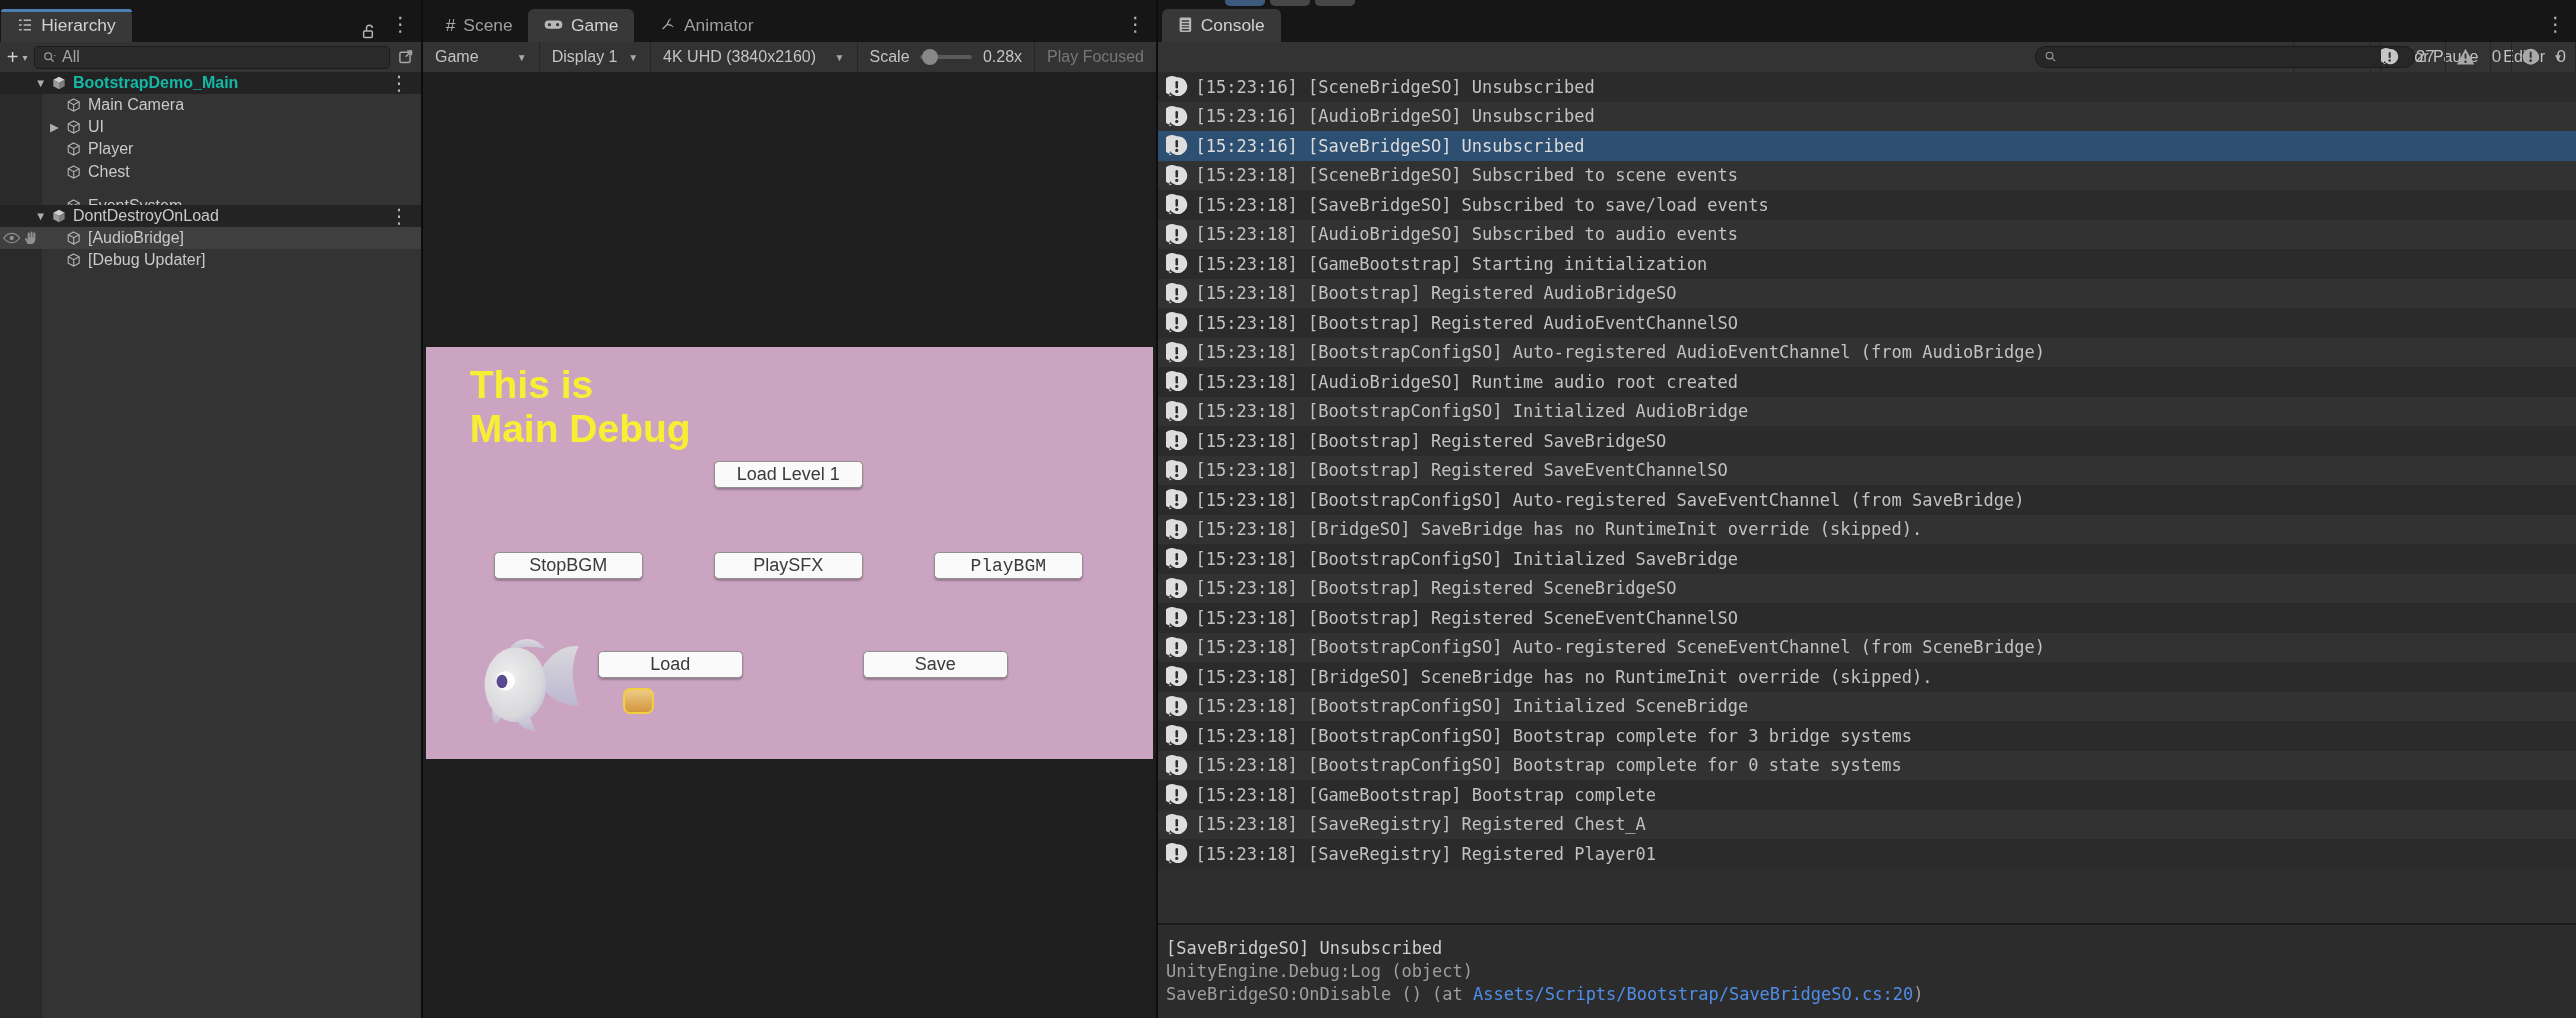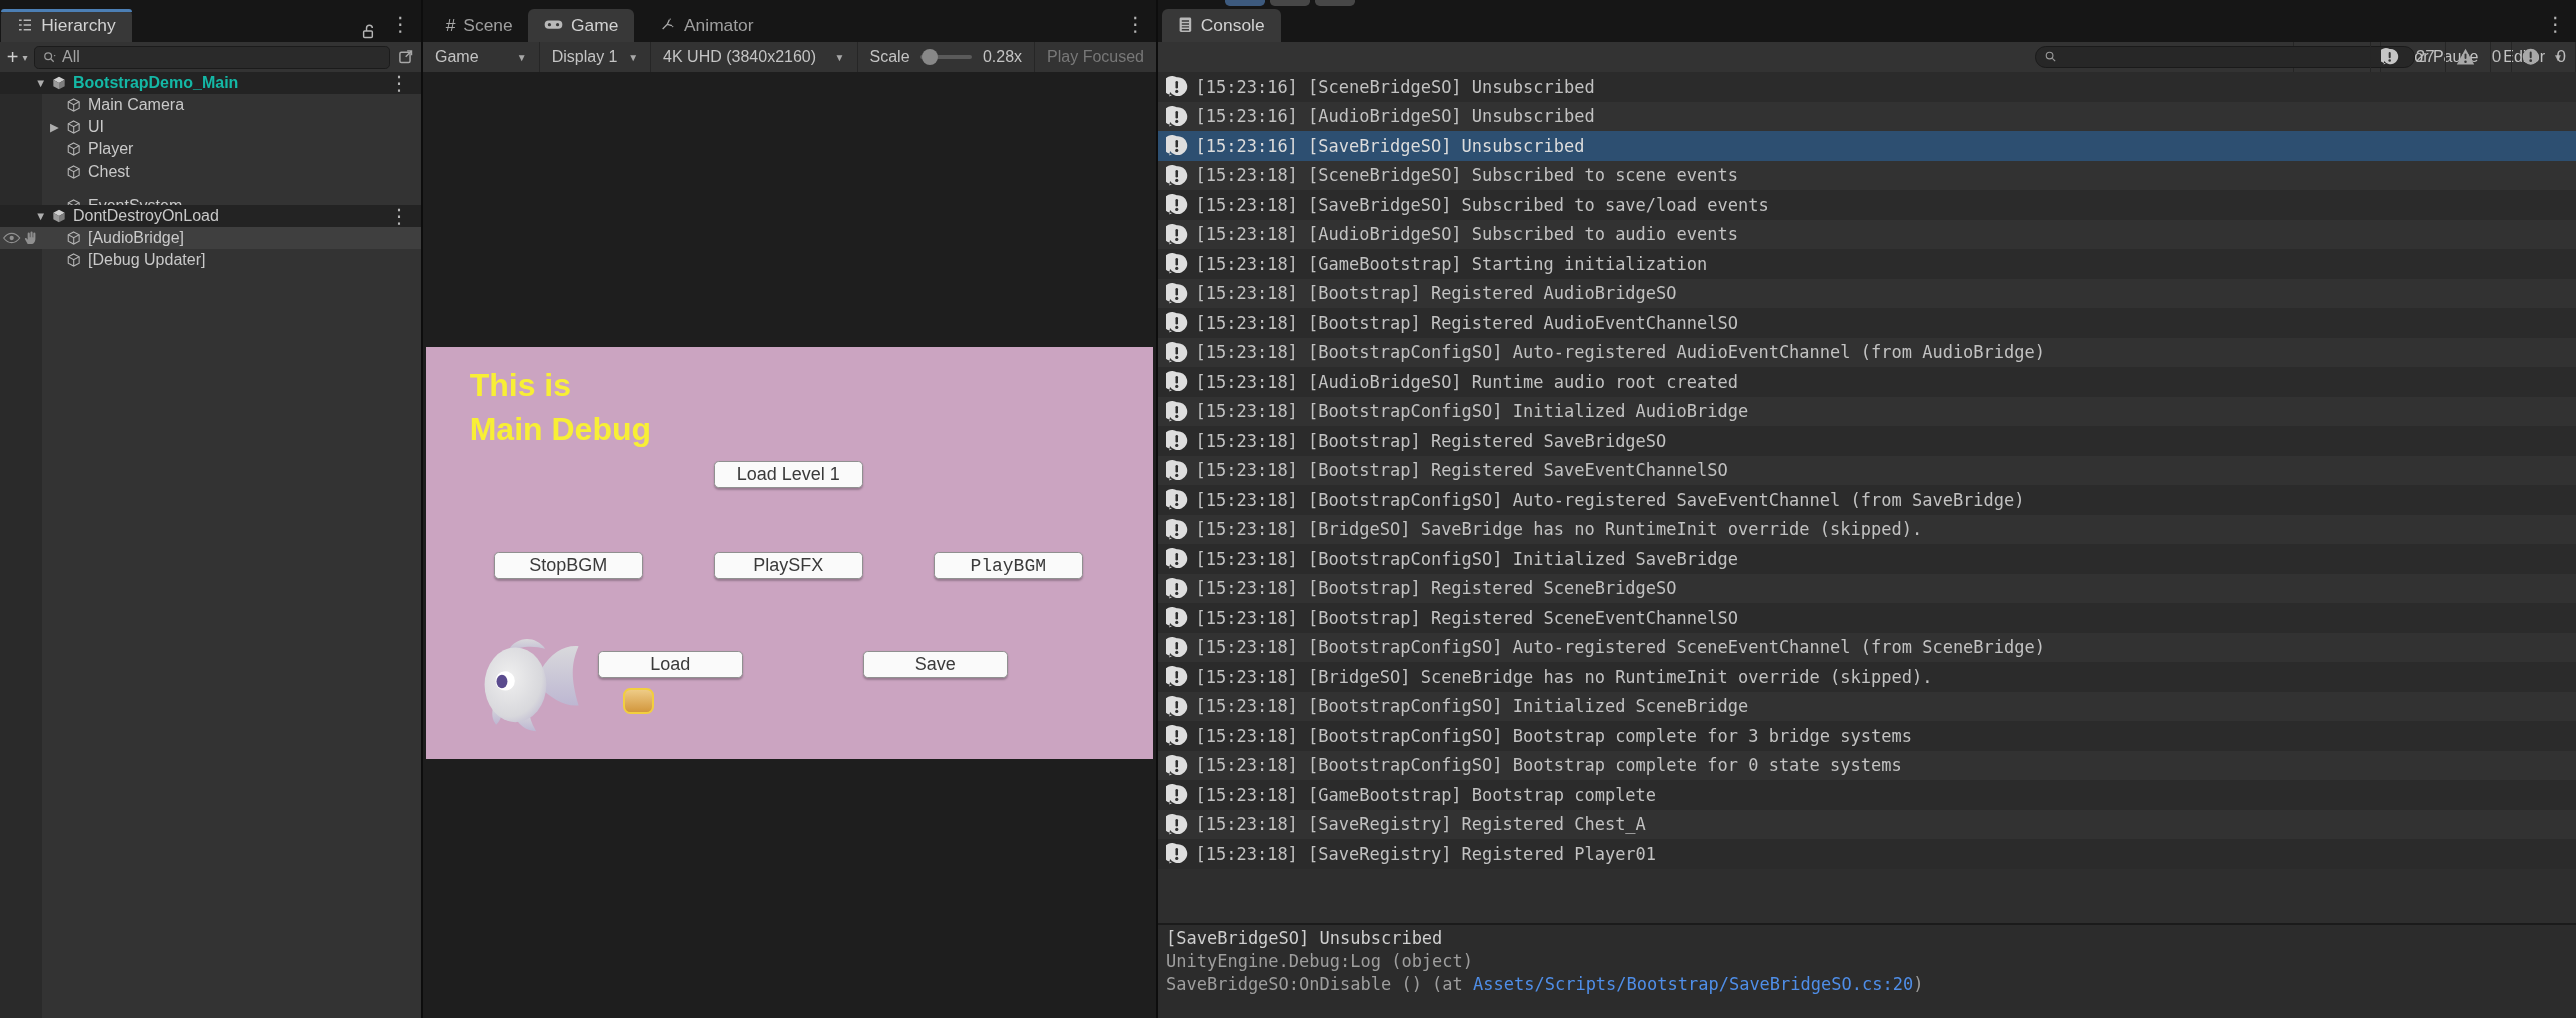--- a/index.html
+++ b/index.html
@@ -56,21 +56,21 @@
   .game-toolbar{padding:0;}
   .gt-item{display:flex;align-items:center;height:100%;padding:0 12px;gap:10.7px;font-size:16px;color:#c4c4c4;
            border-right:1.3px solid #262626;box-sizing:border-box;white-space:nowrap;}
   .gt-item .caret{font-size:10px;color:#a8a8a8;}
   .gt-item.dim{color:#787878;border-right:none;}
   .slider{display:flex;align-items:center;}
   .slider .track{position:relative;width:52px;height:4px;background:#5a5a5a;border-radius:2px;}
   .slider .handle{position:absolute;left:1.3px;top:50%;transform:translateY(-50%);width:16px;height:16px;border-radius:50%;background:#888888;}
   .game-content{position:absolute;top:72px;left:0;right:0;bottom:0;background:#1e1e1e;}
   .game-canvas{position:absolute;left:2.7px;top:275px;width:727px;height:412px;}
-  .game-title{position:absolute;left:44px;top:16px;font-size:32px;line-height:44px;font-weight:bold;}
+  .game-title{position:absolute;left:44px;top:16px;font-size:39px;line-height:44px;font-weight:bold;}
   .gbtn{position:absolute;width:149px;height:27px;background:#fafafa;border:1.3px solid #909090;border-radius:4.7px;
         box-sizing:border-box;display:flex;align-items:center;justify-content:center;
         font-size:18px;color:#3a3a3a;box-shadow:0 1.3px 2px rgba(0,0,0,0.25);}
   #btn-load-level{left:288px;top:114px;}
   #btn-stop-bgm{left:68px;top:205px;}
   #btn-play-sfx{left:288px;top:205px;}
   #btn-play-bgm{left:508px;top:205px;font-family:Liberation Mono, monospace;}
   #btn-load{left:172px;top:304px;width:145px;}
   #btn-save{left:437px;top:304px;width:145px;}
   .gold-chip{position:absolute;left:197px;top:341px;width:31px;height:25.5px;border-radius:7.4px;
@@ -87,21 +87,21 @@
   .c-search{position:absolute;right:161px;top:4px;width:380px;height:21.5px;background:#272727;
             border:0.7px solid #1a1a1a;border-radius:10.7px;display:flex;align-items:center;padding:0 8px;box-sizing:border-box;}
   .badges{position:absolute;right:0;top:0;height:100%;display:flex;}
   .badge{display:flex;align-items:center;gap:17px;padding:0 10px;border-left:1.3px solid #262626;font-size:17px;color:#bdbdbd;}
   .console-list{position:absolute;top:72px;left:0;right:0;bottom:95px;background:#2e2e2e;overflow:hidden;}
   .c-row{display:flex;align-items:center;height:29.5px;padding-left:8px;gap:8px;
          font-family:"DejaVu Sans Mono",monospace;font-size:17px;color:#c2c2c2;background:#2b2b2b;white-space:nowrap;}
   .c-row.alt{background:#323232;}
   .c-row.sel{background:#2d4f71;color:#dcdcdc;}
   .console-detail{position:absolute;left:0;right:0;bottom:0;height:95px;background:#2c2c2c;border-top:2px solid #1b1b1b;
-                  box-sizing:border-box;padding:2px 0 0 8px;font-family:"DejaVu Sans Mono",monospace;font-size:17px;line-height:23px;}
+                  box-sizing:border-box;padding:12px 0 0 8px;font-family:"DejaVu Sans Mono",monospace;font-size:17px;line-height:23px;}
   .console-detail .l1{color:#cfcfcf;}
   .console-detail .l2,.console-detail .l3{color:#9e9e9e;}
   .console-detail .link{color:#4f8ee8;}
 
   
   .playcut{position:absolute;top:0;width:40px;height:6px;border-radius:0 0 4.7px 4.7px;}
   #playcut-play{left:1225px;background:#3d5a7e;}
   #playcut-pause{left:1270px;background:#474747;}
   #playcut-step{left:1315px;background:#474747;}
 

